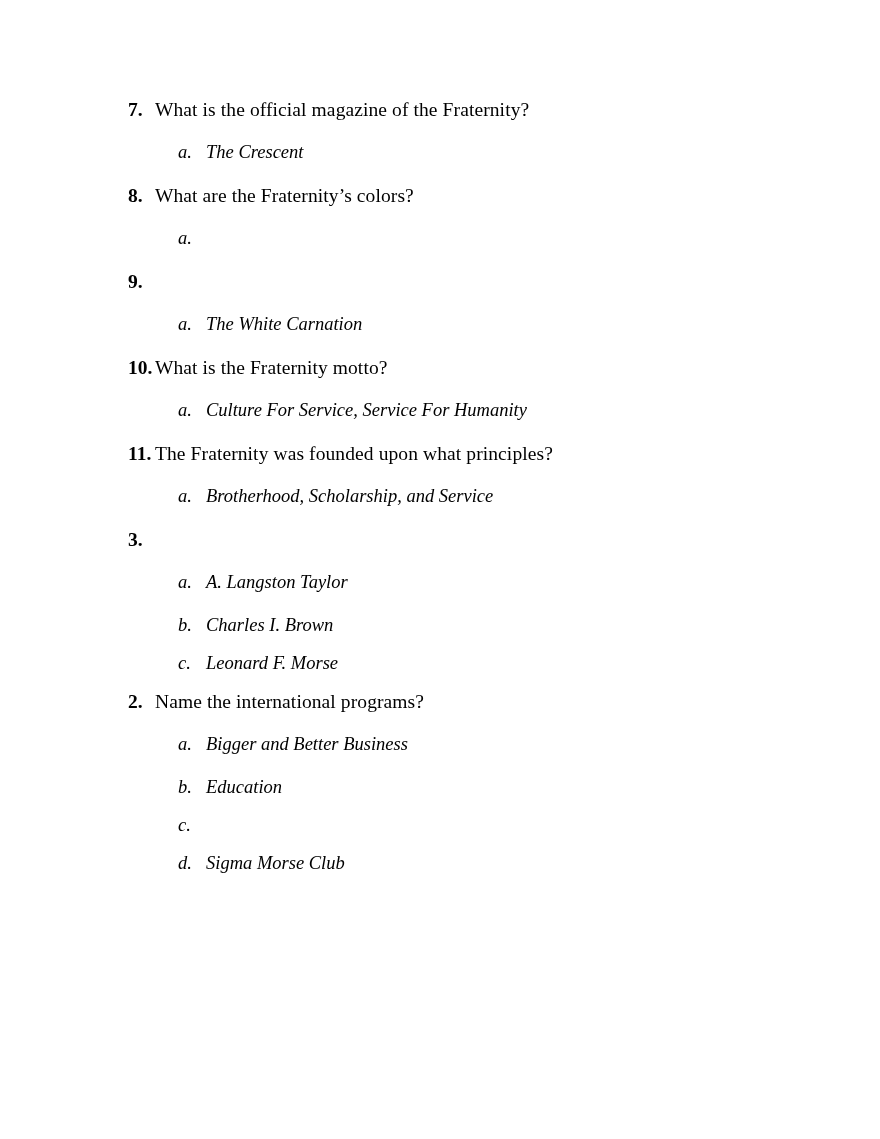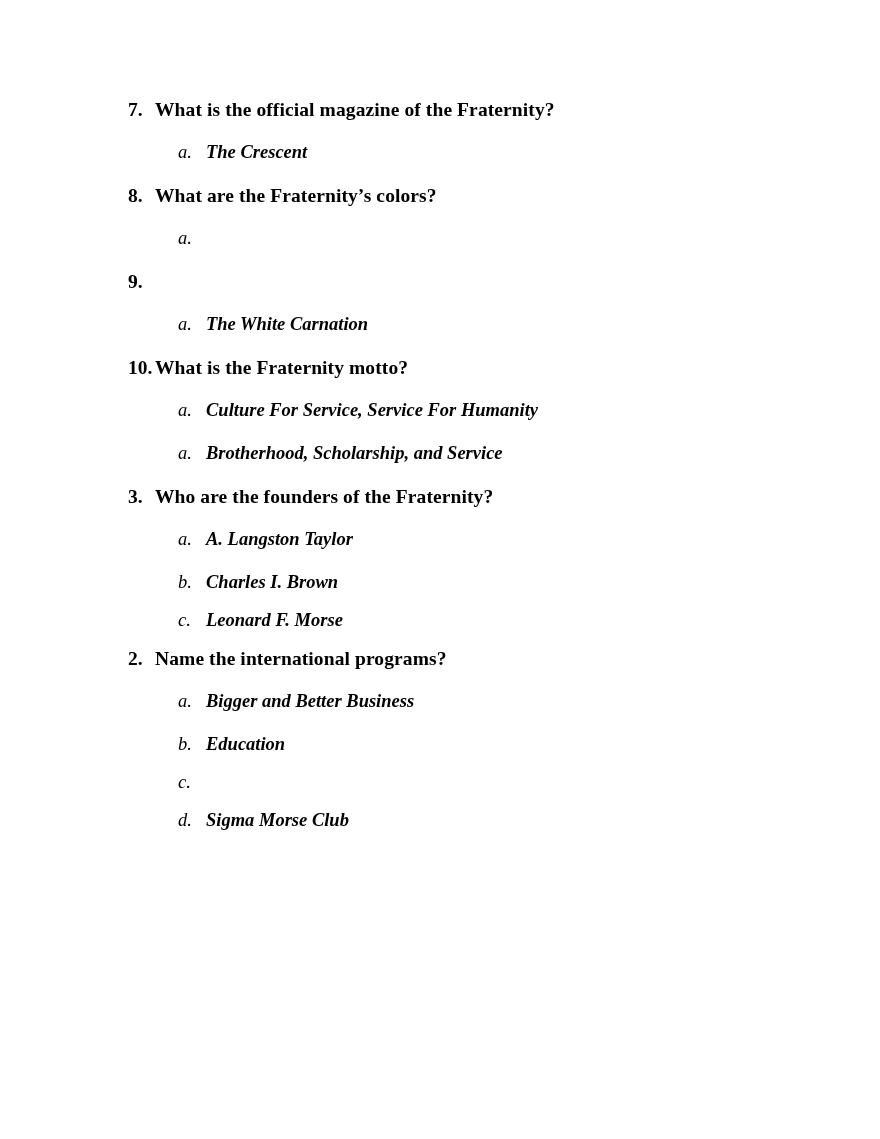--- a/index.html
+++ b/index.html
@@ -39,21 +39,21 @@
   }
   .q-num {
     display: inline-block;
     width: 27px;
     flex: 0 0 auto;
     font-weight: bold;
     white-space: pre;
   }
   .q-text {
     flex: 1 1 auto;
-    font-weight: bold;
+    font-weight: normal;
     letter-spacing: 0.1px;
   }
 
   
   .a-list {
     margin: 0;
     padding: 0;
     list-style: none;
   }
   .a-item {
@@ -69,21 +69,20 @@
   .a-letter {
     display: inline-block;
     width: 28px;
     flex: 0 0 auto;
     font-style: italic;
   }
   .a-text {
     flex: 1 1 auto;
     font-style: italic;
     white-space: pre;
-    font-weight: bold;
   }
 
   
   .block { margin: 0; padding: 0; }
   .block + .block { margin-top: 0; }
   .a-list .a-item:first-child { height: 43px; }
 </style>
 </head>
 <body>
 
@@ -129,31 +128,34 @@
           <span class="q-text">What is the Fraternity motto?</span>
         </div>
         <div class="a-list">
           <div class="a-item">
             <span class="a-letter">a.</span>
             <span class="a-text">Culture For Service, Service For Humanity</span>
           </div>
         </div>
       </div>
       <div class="block">
+        <div class="q-item">
+          <span class="q-num">11.</span>
+          <span class="q-text">The Fraternity was founded upon what principles?</span>
+        </div>
         <div class="a-list">
           <div class="a-item">
             <span class="a-letter">a.</span>
             <span class="a-text">Brotherhood, Scholarship, and Service</span>
           </div>
         </div>
       </div>
       <div class="block">
         <div class="q-item">
           <span class="q-num">3.</span>
-          <span class="q-text">Who are the founders of the Fraternity?</span>
         </div>
         <div class="a-list">
           <div class="a-item">
             <span class="a-letter">a.</span>
             <span class="a-text">A. Langston Taylor</span>
           </div>
           <div class="a-item">
             <span class="a-letter">b.</span>
             <span class="a-text">Charles I. Brown</span>
           </div>

